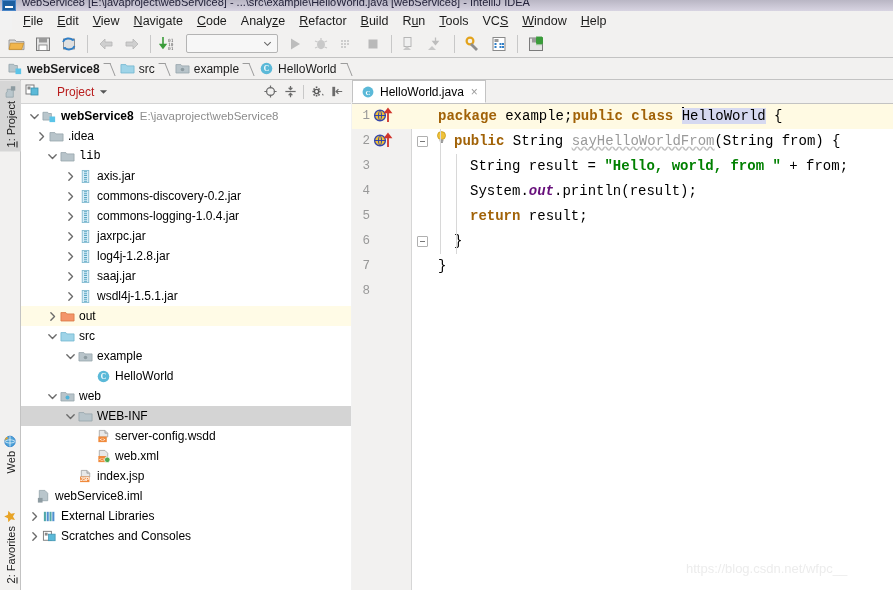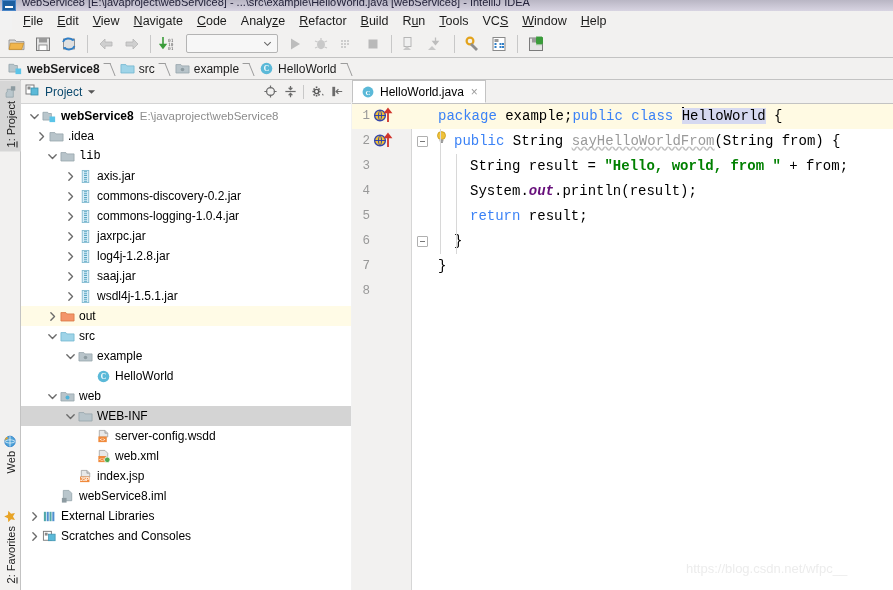--- a/index.html
+++ b/index.html
@@ -95,21 +95,21 @@
   
   #projectpanel {
     position:absolute; left:21px; top:80px; width:330px; height:510px;
     background:#fff; border-right:1px solid #c3c3c3;
   }
   #projecthdr {
     position:absolute; left:0; top:0; width:330px; height:24px;
     background:#f2f1f0; border-bottom:1px solid #d4d4d4;
     display:flex; align-items:center; padding:0 4px;
   }
-  .ph-title { font-size:12px; margin-left:6px; color:#0c4a6e; }
+  .ph-title { font-size:12px; margin-left:18px; color:#b91c1c; }
   .ph-spacer { flex:1; }
   .ph-btn { width:20px; height:20px; display:flex; align-items:center; justify-content:center; cursor:default; border-radius:2px;}
   .ph-sep { width:1px; height:14px; background:#c8c8c8; margin:0 3px; }
 
   #tree {
     position:absolute; left:0; top:24px; width:330px; height:486px;
     overflow:hidden; background:#fff; padding-top:2px;
   }
   .trow {
     height:20px; display:flex; align-items:center; cursor:default;
@@ -163,21 +163,21 @@
   .lnum {
     position:absolute; left:0; width:18px; text-align:right;
     font-size:12.5px; color:#999; font-family:"Liberation Mono", monospace;
     line-height:25px;
   }
   .gicons { position:absolute; left:21px; top:3px; width:36px; height:19px; }
   .codetext {
     position:absolute; left:86px; font-size:14px; line-height:25px;
     font-family:"Liberation Mono", monospace; white-space:pre; color:#000;
   }
-  .kw  { color:#3b82f6; font-weight:normal; }
+  .kw  { color:#a16207; font-weight:bold; }
   .str { color:#008000; font-weight:bold; }
   .meth{ color:#9a9a9a; }
   .stat{ color:#660e7a; font-style:italic; font-weight:bold; }
   .hl  { background:#d6d9f0; }
   .caret { display:inline-block; width:0; border-left:2px solid #000; height:15px; vertical-align:-2px; margin-right:-2px;}
   .wavy { text-decoration: underline wavy #c0c0c0; text-decoration-skip-ink:none; }
 
   .indentline {
     position:absolute; width:1px; background:#d8d8d8;
   }
@@ -767,21 +767,21 @@
             <svg width="15" height="15" viewBox="0 0 16 16">
         <path d="M3.5 1.5h6l3 3v4h-9z" fill="#e8e8e8" stroke="#9b9b9b" stroke-width="0.8"></path>
         <path d="M9.5 1.5v3h3" fill="#c8c8c8" stroke="#9b9b9b" stroke-width="0.8"></path>
         <rect x="2.2" y="8" width="10" height="6" fill="#f08a3c"></rect>
         <text x="7.2" y="12.9" text-anchor="middle" font-size="5" fill="#fff" font-family="sans-serif" font-weight="bold">JSP</text>
             </svg>
           </span>
         </span>
         <span class="tlabel">index.jsp</span>
       </div>
-      <div class="trow" style="padding-left: 24px;">
+      <div class="trow" style="">
         <span class="tarrow"></span>
         <span class="ticon">
           <span style="display: inline-flex; align-items: center;">
             <svg width="15" height="15" viewBox="0 0 16 16">
         <path d="M3.5 1.5h6l3 3v8h-9z" fill="#b9c6cc" stroke="#8fa0a7" stroke-width="0.8"></path>
         <rect x="2" y="9.5" width="5" height="5" fill="#8d9ba1"></rect>
             </svg>
           </span>
         </span>
         <span class="tlabel">webService8.iml</span>

